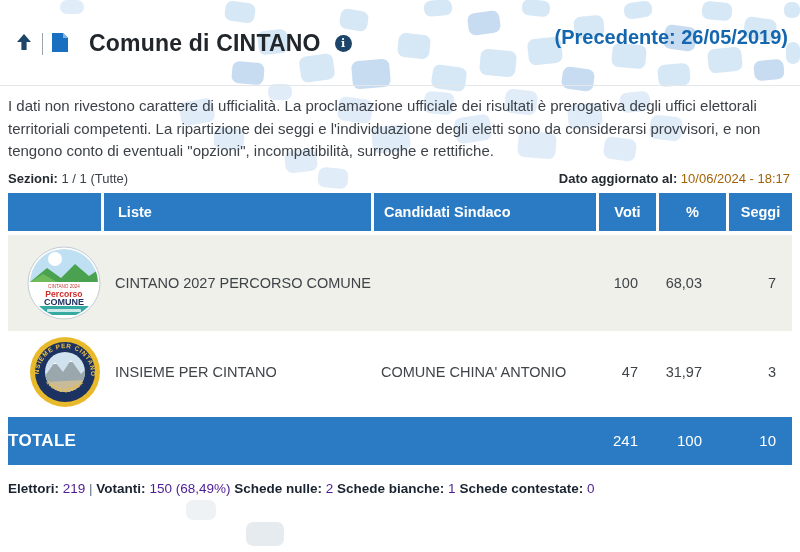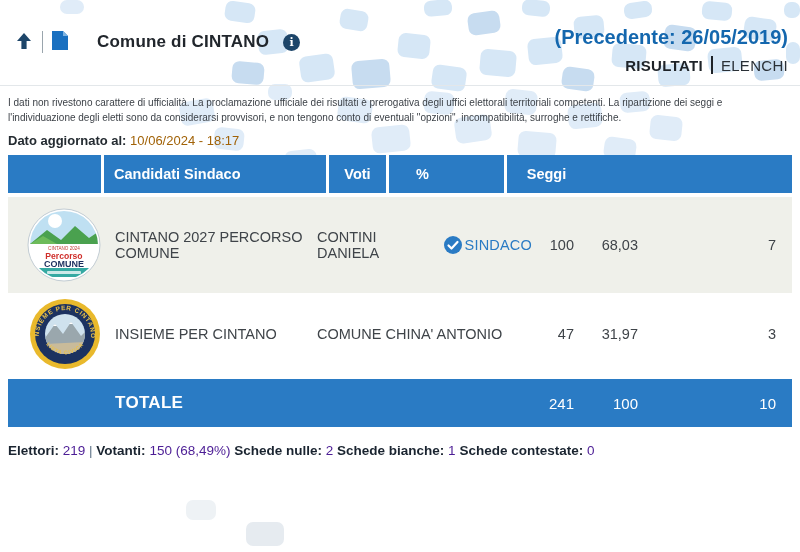--- a/index.html
+++ b/index.html
@@ -11,72 +11,72 @@
   .decor-sq { position:absolute; border-radius:7px; }
 
   .layer { position:relative; z-index:1; }
 
   
   .header { display:flex; justify-content:space-between; align-items:flex-start;
             padding:26px 12px 0 14px; min-height:86px; border-bottom:1px solid #e3e7ea; }
   .h-left { display:flex; align-items:center; gap:8px; margin-top:4px; }
   .icon-btn { background:none; border:none; cursor:pointer; display:flex; align-items:center; padding:0; }
   .h-divider { width:1px; height:22px; background:#9aa5ad; }
-  .h-title { font-size:17px; font-weight:bold; color:#21262c; letter-spacing:.2px; margin-left:20px; }
+  .h-title { font-size:23px; font-weight:bold; color:#21262c; letter-spacing:.2px; margin-left:12px; }
   .info-ic { width:17px; height:17px; border-radius:50%; background:#1d4569; color:#fff;
              font-size:11px; font-weight:bold; display:inline-flex; align-items:center;
              justify-content:center; margin-left:6px; font-family:"DejaVu Serif", serif; cursor:pointer; }
   .h-right { text-align:right; }
   .precedente { color:#1467ae; font-weight:bold; font-size:20px; }
   .tabs { margin-top:7px; display:flex; justify-content:flex-end; align-items:center; gap:8px; }
   .tab-a { font-size:15px; font-weight:bold; color:#1e2328; letter-spacing:.3px; cursor:pointer; background:none; border:none; font-family:inherit; }
   .tab-divider { width:2px; height:18px; background:#1e2328; }
   .tab-b { font-size:15px; font-weight:normal; color:#2a3036; letter-spacing:.3px; cursor:pointer; background:none; border:none; font-family:inherit; }
 
   
-  .disclaimer { padding:9px 10px 0 8px; font-size:10px; color:#3d4248; line-height:1.5; }
+  .disclaimer { padding:9px 10px 0 8px; font-size:15px; color:#3d4248; line-height:1.5; }
 
   
   .info-bar { display:flex; justify-content:space-between; padding:8px 10px 7px 8px;
               font-size:13px; color:#242b31; }
   .b { font-weight:bold; }
   .info-val { color:#3c444b; }
   .updated-val { color:#a16207; }
 
   
   .table { margin:0 8px; }
   .thead { display:flex; background:#2a7bc4; color:#fff; height:38px; align-items:stretch;
            font-size:14.5px; font-weight:bold; }
   .thead .cell { display:flex; align-items:center; }
   .thead .cell + .cell { border-left:3px solid #fff; }
   .c-logo  { width:93px; justify-content:center; }
   .c-liste { flex:1; padding-left:14px; }
   .c-cand  { width:225px; padding-left:10px; }
   .c-voti  { width:60px; }
   .c-pct   { width:70px; }
-  .c-seggi { width:82px;margin-left:48px; }
+  .c-seggi { width:66px; }
   .thead .c-voti, .thead .c-pct, .thead .c-seggi { justify-content:center; }
 
   .row { display:flex; align-items:center; margin-top:4px; font-size:14.5px; color:#3f4449; }
   .row .c-logo { display:flex; align-items:center; justify-content:flex-end; }
   .row-1 { background:#eff0ea; height:96px; }
   .row-2 { background:#ffffff; height:74px; }
   .num { text-align:right; }
   .c-voti.num  { padding-right:18px; }
   .c-pct.num   { padding-right:24px; }
   .c-seggi.num { padding-right:16px; }
 
   .cand-wrap { display:flex; align-items:center; }
   .badge { display:inline-flex; align-items:center; margin-left:7px; color:#2a7bc4;
            font-size:14.5px; letter-spacing:.2px; }
   .badge svg { margin-right:3px; }
 
   .total { display:flex; align-items:center; background:#2a7bc4; color:#fff; height:48px;
            margin-top:8px; font-size:15px; }
-  .t-label { flex:1; padding-left:107px; font-size:17px; font-weight:bold; letter-spacing:.3px; }
+  .t-label { flex:1; font-size:17px; font-weight:bold; letter-spacing:.3px; }
 
   
   .footer-stats { padding:16px 8px 0 8px; font-size:13.5px; color:#1a2430; }
   .footer-stats .lbl { font-weight:bold; }
   .footer-stats .val { color:#4c1d95; }
   .footer-stats .sep { color:#5e7287; }
 </style>
 </head>
 <body>
 
@@ -143,40 +143,40 @@
             <path d="M1 1 H12 L17 6 V20 H1 Z" fill="#1a70c0"></path>
             <path d="M12 1 L17 6 H12 Z" fill="#7fb4e2"></path>
           </svg>
         </span>
       </button>
       <span class="h-title">Comune di CINTANO</span>
       <span class="info-ic">i</span>
     </div>
     <div class="h-right">
       <div class="precedente">(Precedente: 26/05/2019)</div>
-      <div class="tabs">
-        <button class="tab-a">RISULTATI</button>
-        <span class="tab-divider"></span>
-        <button class="tab-b">ELENCHI</button>
-      </div>
     </div>
   </div>
 
   <div class="disclaimer layer">I dati non rivestono carattere di ufficialità. La proclamazione ufficiale dei risultati è prerogativa degli uffici elettorali territoriali competenti. La ripartizione dei seggi e l'individuazione degli eletti sono da considerarsi provvisori, e non tengono conto di eventuali "opzioni", incompatibilità, surroghe e rettifiche.</div>
 
   <div class="info-bar layer">
+    <div>
+      <span class="b">Sezioni:</span>
+      <span class="info-val">1 / 1 (Tutte)</span>
+    </div>
     <div>
       <span class="b">Dato aggiornato al:</span>
       <span class="updated-val">10/06/2024 - 18:17</span>
     </div>
   </div>
 
   <div class="table layer">
     <div class="thead">
       <div class="cell c-logo"></div>
+      <div class="cell c-liste">Liste</div>
       <div class="cell c-cand">Candidati Sindaco</div>
       <div class="cell c-voti">Voti</div>
       <div class="cell c-pct">%</div>
       <div class="cell c-seggi">Seggi</div>
     </div>
 
     <div class="row row-1">
       <div class="c-logo">
         <svg width="74" height="74" viewBox="0 0 74 74">
           <circle cx="37" cy="37" r="36" fill="#ffffff" stroke="#c3cdd4" stroke-width="1"></circle>
@@ -191,32 +191,20 @@
             <rect x="0" y="36" width="74" height="24" fill="#ffffff"></rect>
             <text x="37" y="42" font-size="4.6" fill="#c23b34" text-anchor="middle" font-family="Liberation Sans, sans-serif">CINTANO 2024</text>
             <text x="37" y="50.5" font-size="8.6" font-weight="bold" fill="#cf2e2a" text-anchor="middle" font-family="Liberation Sans, sans-serif">Percorso</text>
             <text x="37" y="59" font-size="9" font-weight="bold" fill="#1c2f5e" text-anchor="middle" font-family="Liberation Sans, sans-serif">COMUNE</text>
             <rect x="0" y="60" width="74" height="9" fill="#35a9a2"></rect>
             <rect x="20" y="63" width="34" height="3" fill="#ffffff" opacity="0.75" rx="1"></rect>
           </g>
         </svg>
       </div>
       <div class="c-liste">CINTANO 2027 PERCORSO COMUNE</div>
-      <div class="c-cand">
-        <span class="cand-wrap">
-          <span>CONTINI DANIELA</span>
-          <span class="badge">
-            <svg width="18" height="18" viewBox="0 0 18 18">
-              <circle cx="9" cy="9" r="9" fill="#2a7bc4"></circle>
-              <path d="M4.5 9.5 L7.5 12.5 L13.5 6" stroke="#ffffff" stroke-width="2.2" fill="none" stroke-linecap="round" stroke-linejoin="round"></path>
-            </svg>
-            <span>SINDACO</span>
-          </span>
-        </span>
-      </div>
       <div class="c-voti num">100</div>
       <div class="c-pct num">68,03</div>
       <div class="c-seggi num">7</div>
     </div>
 
     <div class="row row-2">
       <div class="c-logo">
         <svg width="72" height="72" viewBox="0 0 72 72">
           <circle cx="36" cy="36" r="35" fill="#e9b92c"></circle>
           <circle cx="36" cy="36" r="30" fill="#1c3260"></circle>

